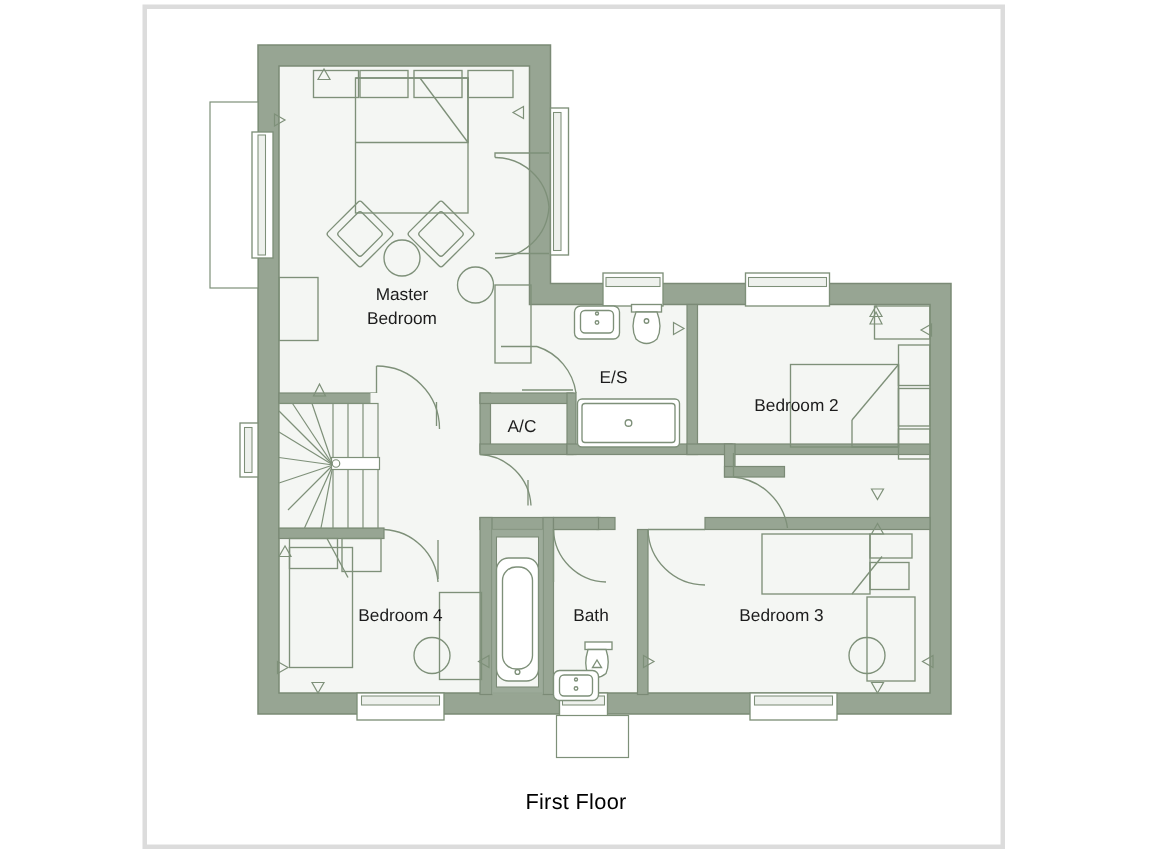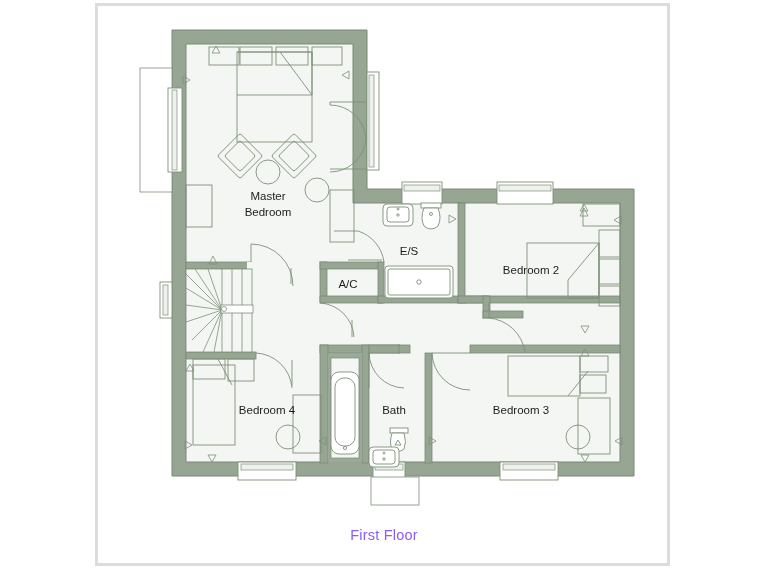--- a/index.html
+++ b/index.html
@@ -4,21 +4,21 @@
 <style>
   html,body{margin:0;padding:0;background:#ffffff;}
   body{width:768px;height:576px;overflow:hidden;
        font-family:"Liberation Sans","DejaVu Sans",sans-serif;}
   #page{position:relative;width:768px;height:576px;background:#ffffff;}
   #frame{position:absolute;left:95px;top:3px;width:575px;height:563px;
          border:3px solid #dcdcdc;background:#ffffff;box-sizing:border-box;}
   #planwrap{position:absolute;left:0;top:0;width:768px;height:576px;}
   svg{display:block;}
   .ttl{position:absolute;left:0;top:527px;width:768px;text-align:center;
-       font-size:14.5px;color:#8b5cf6;letter-spacing:.2px;}
+       font-size:14.5px;color:#000000;letter-spacing:.2px;}
   .rmlbl{font-size:11.5px;fill:#1c1c1c;font-family:"Liberation Sans","DejaVu Sans",sans-serif;}
 </style>
 </head>
 <body>
 
 <div id="page">
 
   <div id="frame"></div>
 
   <div id="planwrap">

